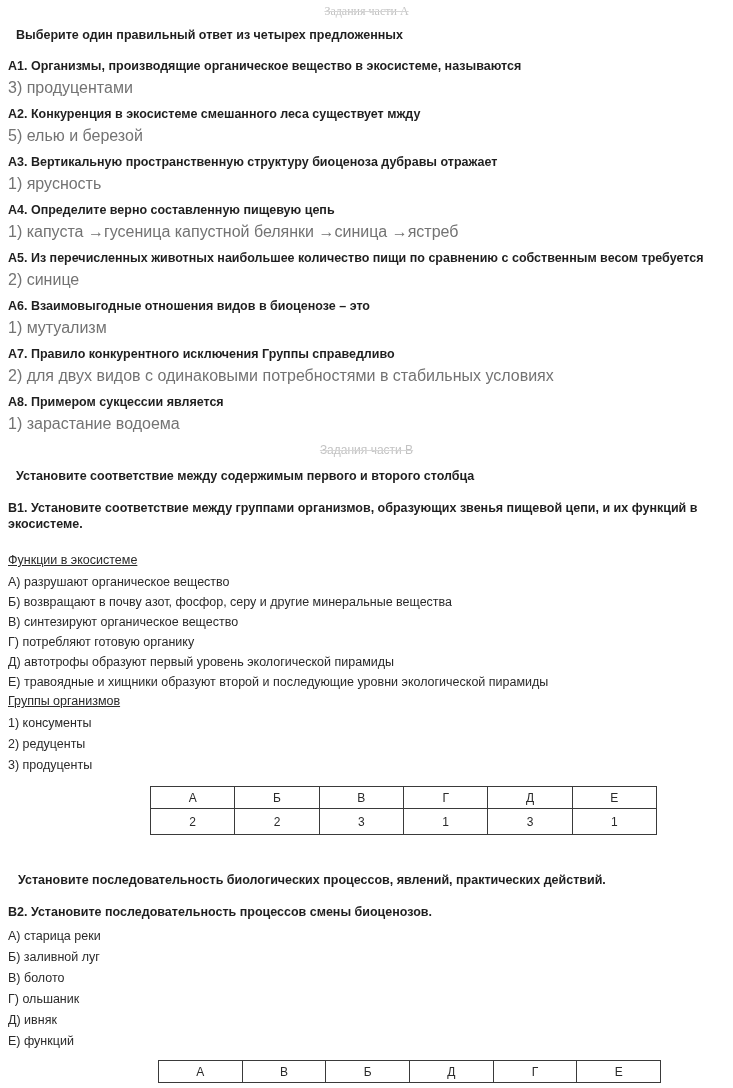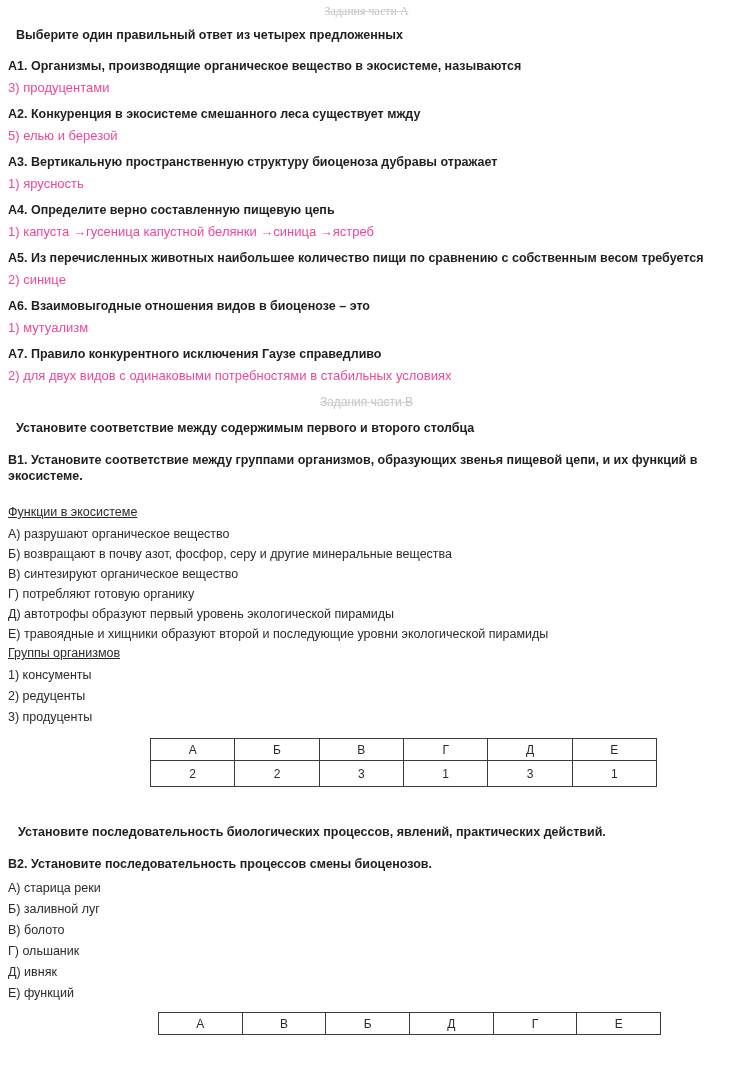--- a/index.html
+++ b/index.html
@@ -33,24 +33,24 @@
   .section-instruction.indent { padding-left: 10px; margin-bottom: 16px; }
 
   .q-block { }
   .q-title {
     font-weight: bold;
     font-size: 12.5px;
     line-height: 15px;
     margin-bottom: 7px;
   }
   .q-answer {
-    font-size: 13px;
+    font-size: 16px;
     line-height: 14px;
     margin-bottom: 12px;
-    color: #ec4899;
+    color: #737373;
   }
 
   .b-title {
     font-weight: bold;
     font-size: 12.5px;
     line-height: 16px;
     margin-bottom: 4px;
   }
   .underlined-heading {
     font-size: 12.5px;
@@ -122,24 +122,28 @@
     <div class="q-title">А5. Из перечисленных животных наибольшее количество пищи по сравнению с собственным весом требуется</div>
     <div class="q-answer">2) синице</div>
   </div>
 
   <div class="q-block">
     <div class="q-title">А6. Взаимовыгодные отношения видов в биоценозе – это</div>
     <div class="q-answer">1) мутуализм</div>
   </div>
 
   <div class="q-block">
-    <div class="q-title">А7. Правило конкурентного исключения Гаузе справедливо</div>
+    <div class="q-title">А7. Правило конкурентного исключения Группы справедливо</div>
     <div class="q-answer">2) для двух видов с одинаковыми потребностями в стабильных условиях</div>
   </div>
 
+  <div class="q-block">
+    <div class="q-title">А8. Примером сукцессии является</div>
+    <div class="q-answer">1) зарастание водоема</div>
+  </div>
 
   <div class="faint-header faint-b">Задания части В</div>
 
   <div class="section-instruction">Установите соответствие между содержимым первого и второго столбца</div>
 
   <div class="b-title">В1. Установите соответствие между группами организмов, образующих звенья пищевой цепи, и их функций в экосистеме.</div>
 
   <div class="underlined-heading">Функции в экосистеме</div>
   <div class="list-line">А) разрушают органическое вещество</div>
   <div class="list-line">Б) возвращают в почву азот, фосфор, серу и другие минеральные вещества</div>

